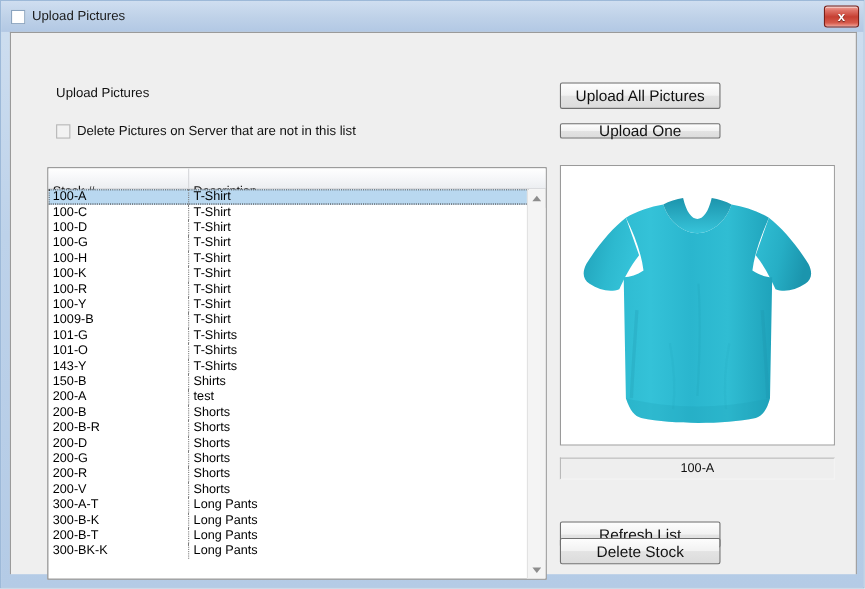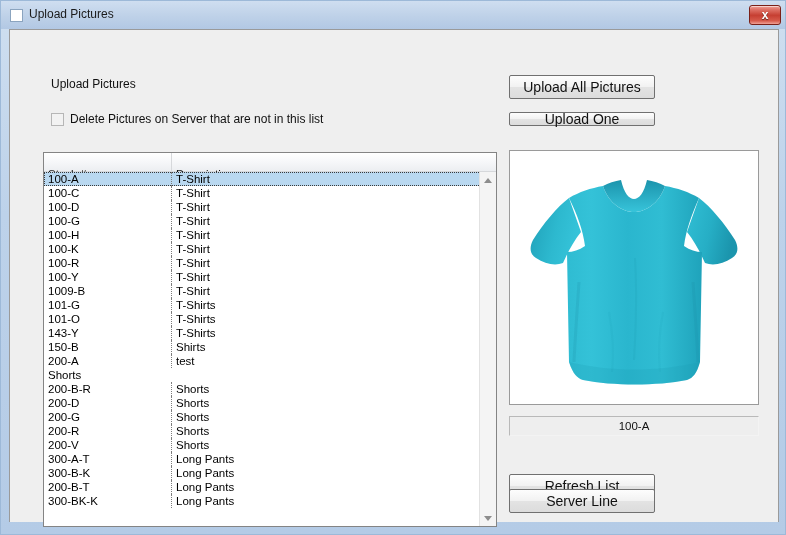--- a/index.html
+++ b/index.html
@@ -366,20 +366,21 @@
           </div>
           <div class="lv-row">
             <div class="lv-cell c0">150-B</div>
             <div class="lv-cell c1">Shirts</div>
           </div>
           <div class="lv-row">
             <div class="lv-cell c0">200-A</div>
             <div class="lv-cell c1">test</div>
           </div>
           <div class="lv-row">
+            <div class="lv-cell c0">200-B</div>
             <div class="lv-cell c1">Shorts</div>
           </div>
           <div class="lv-row">
             <div class="lv-cell c0">200-B-R</div>
             <div class="lv-cell c1">Shorts</div>
           </div>
           <div class="lv-row">
             <div class="lv-cell c0">200-D</div>
             <div class="lv-cell c1">Shorts</div>
           </div>
@@ -487,16 +488,16 @@
           <path d="M52,200 C56,212 60,216 66,218 C96,224 140,224 170,218
                    C176,216 180,211 183,200
                    C140,210 94,210 52,200 Z" fill="#1a99b1" opacity="0.22"></path>
         </svg>
       </div>
     </div>
 
     <div class="stock-panel">100-A</div>
 
     <div class="btn btn-refresh">Refresh List</div>
-    <div class="btn btn-delete">Server Line</div>
+    <div class="btn btn-delete">Delete Stock</div>
 
   </div>
 </div>
 
 </body></html>

